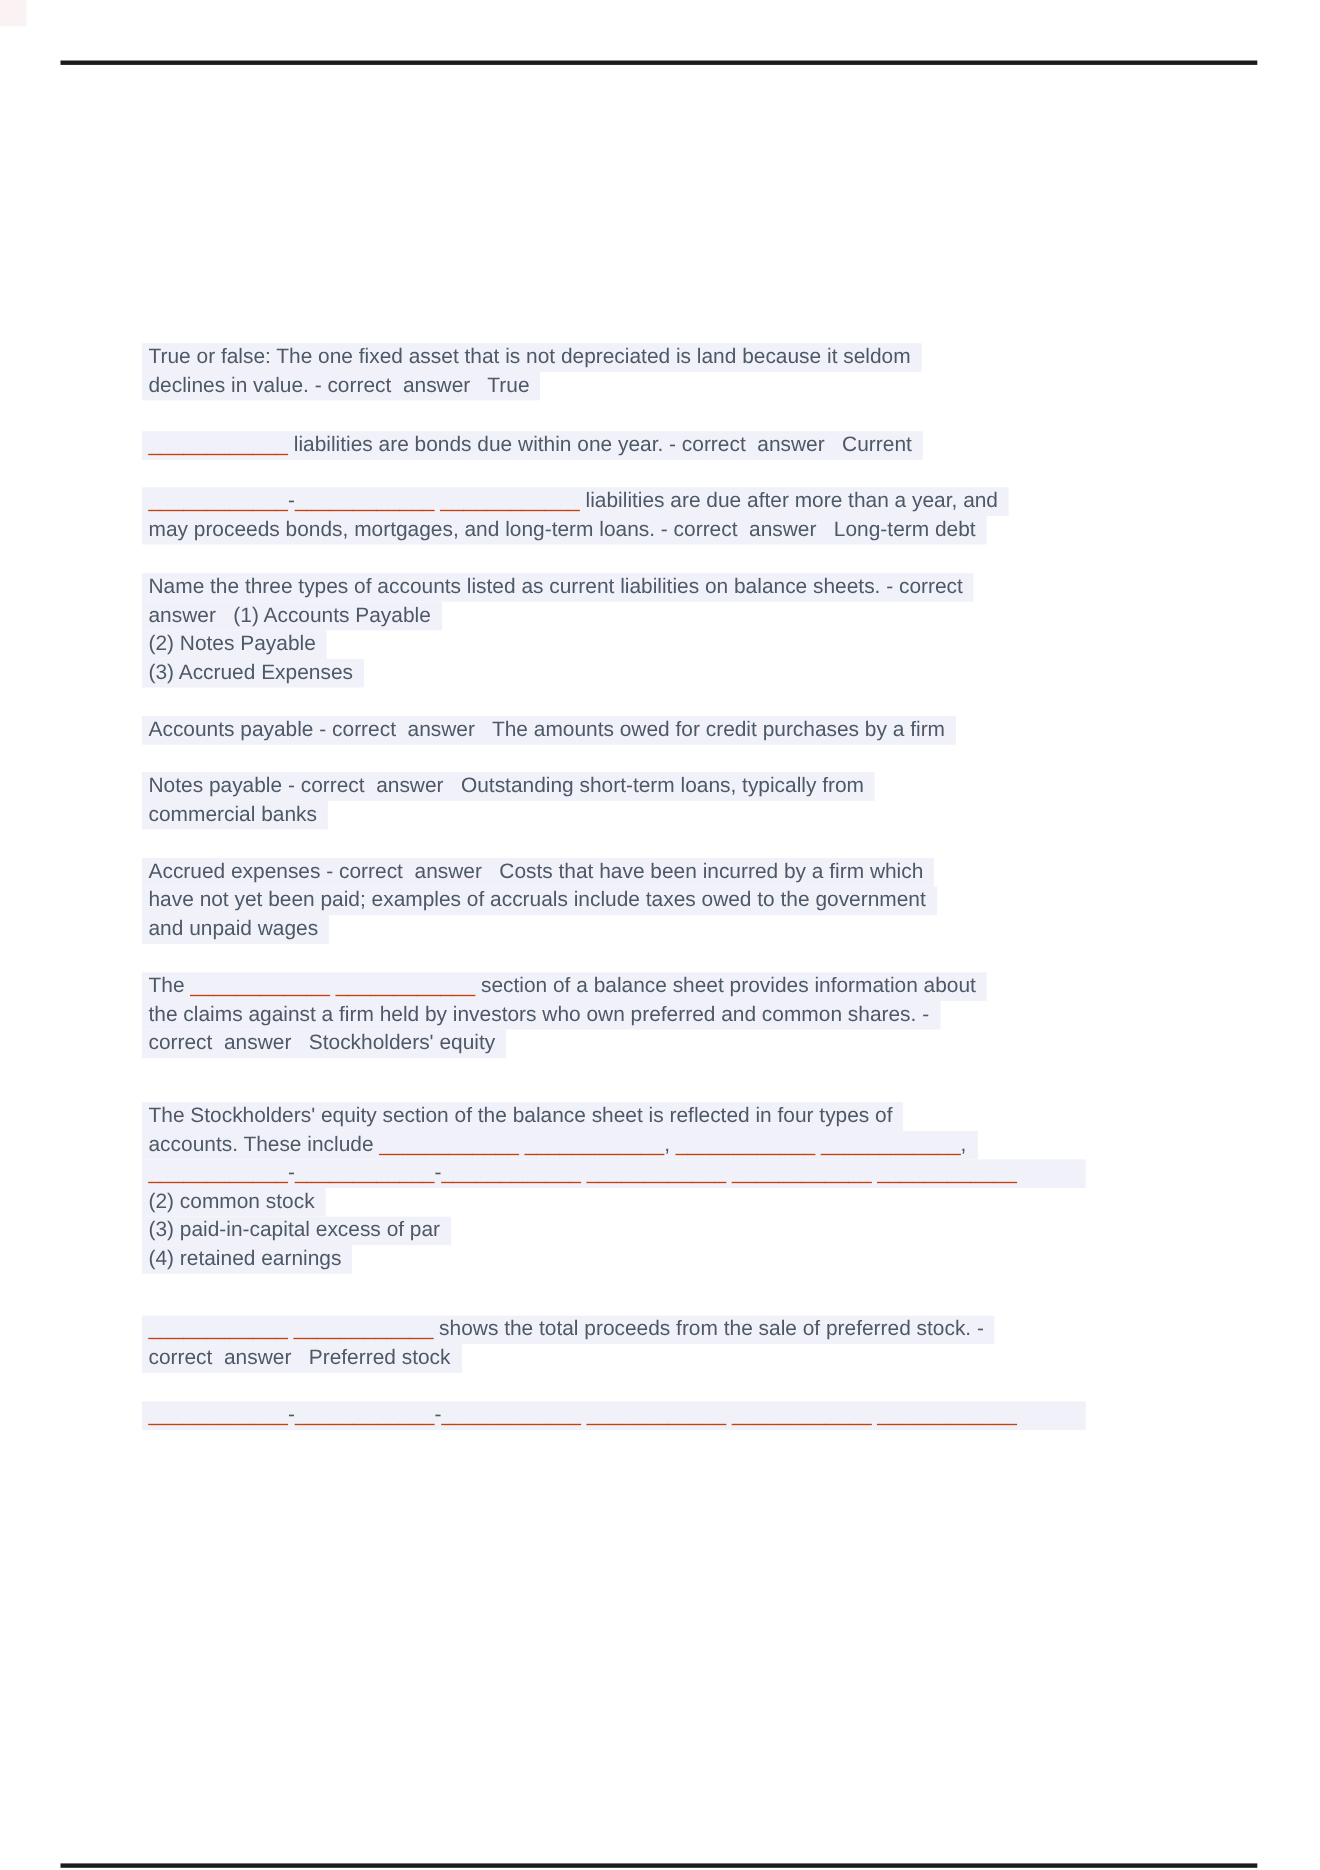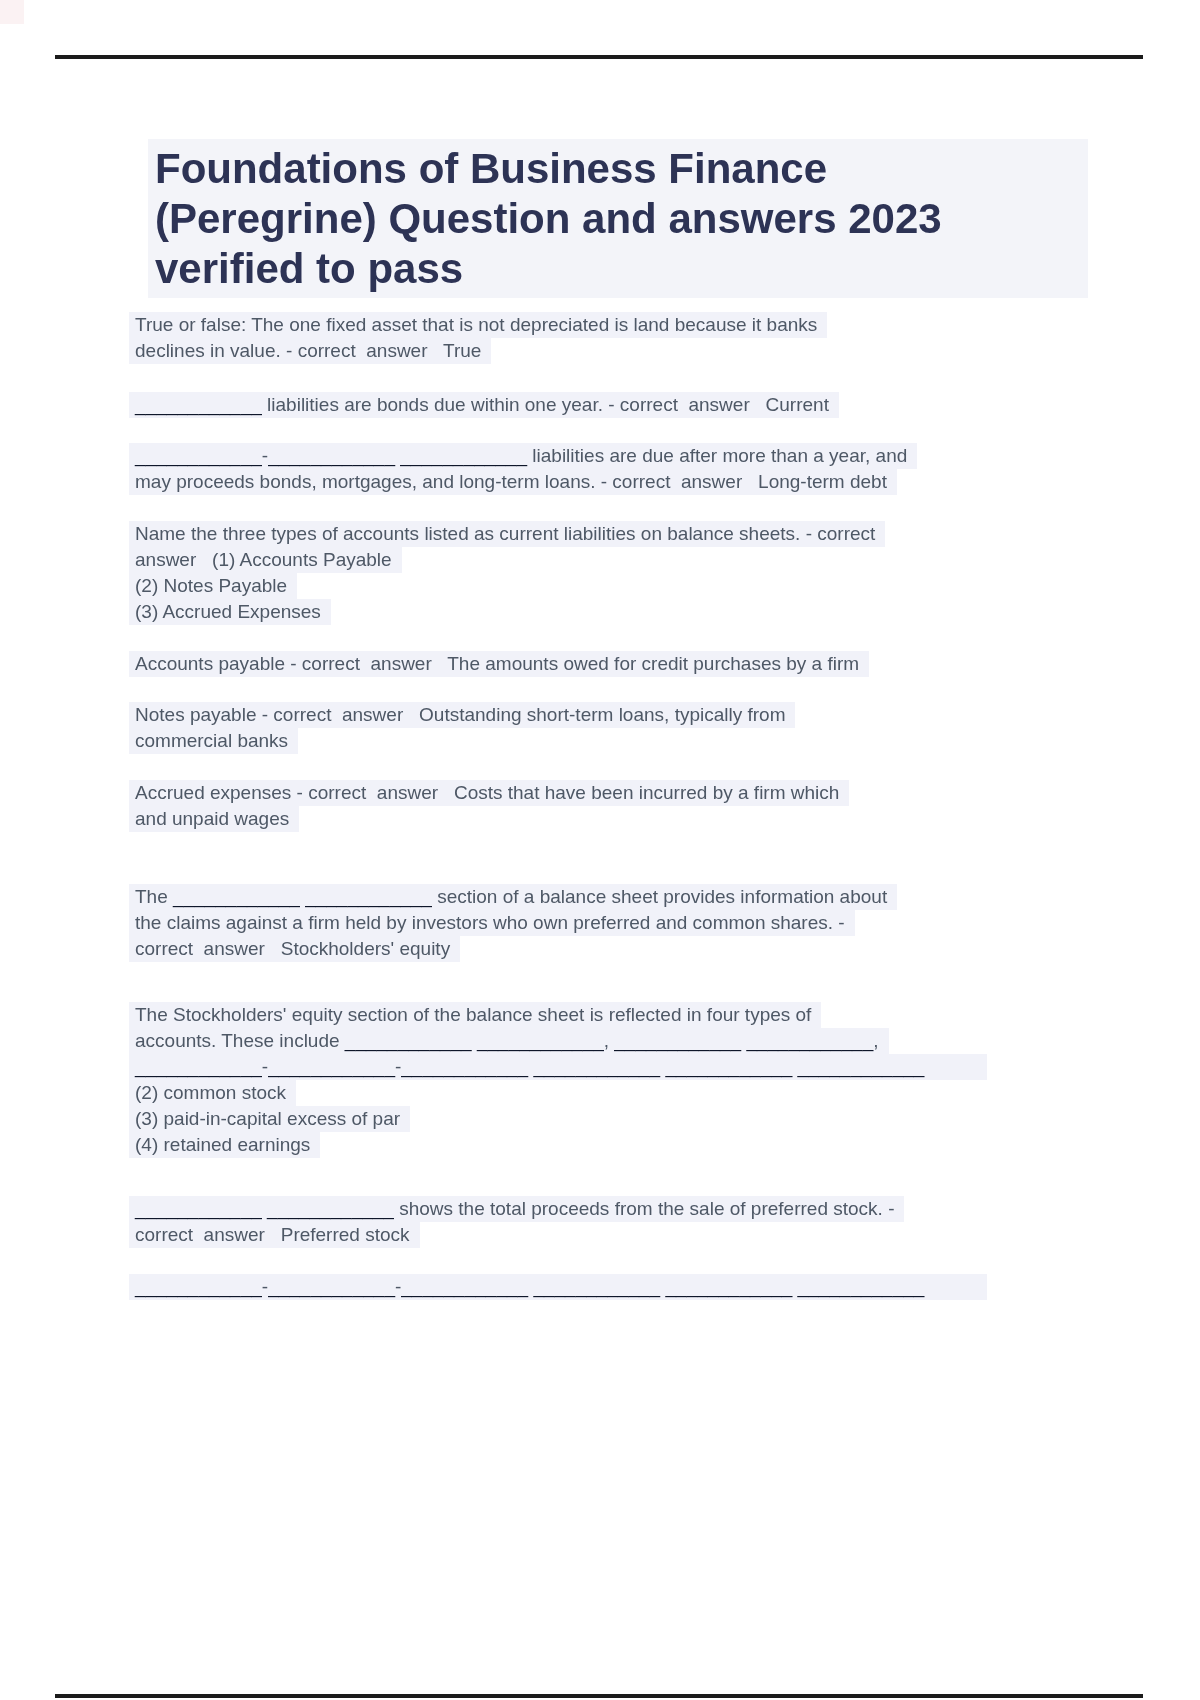--- a/index.html
+++ b/index.html
@@ -36,39 +36,34 @@
   }
   .line{
     display:table;
     white-space:pre;
     background:#f1f2f9;
     color:#4e5866;
     font-size:19px;
     line-height:26px;
     padding:0 10px 0 6px;
   }
-  .blank{color:#0f172a;}
+  .blank{color:#c2410c;}
 </style>
 </head>
 <body>
 
 <div class="page">
 
   <div class="scan-artifact"></div>
 
   <div class="rule top"></div>
 
-  <div class="title-block">
-    <div class="title-line">Foundations of Business Finance</div>
-    <div class="title-line">(Peregrine) Question and answers 2023</div>
-    <div class="title-line">verified to pass</div>
-  </div>
 
   <div class="qa" style="top:312px">
-    <div class="line"><span>True or false: The one fixed asset that is not depreciated is land because it banks</span></div>
+    <div class="line"><span>True or false: The one fixed asset that is not depreciated is land because it seldom</span></div>
     <div class="line"><span>declines in value. - correct  answer   True</span></div>
   </div>
 
   <div class="qa" style="top:392px">
     <div class="line"><span class="blank">____________</span><span> liabilities are bonds due within one year. - correct  answer   Current</span></div>
   </div>
 
   <div class="qa" style="top:443px">
     <div class="line"><span class="blank">____________</span><span>-</span><span class="blank">____________</span><span> </span><span class="blank">____________</span><span> liabilities are due after more than a year, and</span></div>
     <div class="line"><span>may proceeds bonds, mortgages, and long-term loans. - correct  answer   Long-term debt</span></div>
@@ -85,20 +80,21 @@
     <div class="line"><span>Notes payable - correct  answer   Outstanding short-term loans, typically from</span></div>
     <div class="line"><span>commercial banks</span></div>
   </div>
 
   <div class="qa" style="top:651px">
     <div class="line"><span>Accounts payable - correct  answer   The amounts owed for credit purchases by a firm</span></div>
   </div>
 
   <div class="qa" style="top:780px">
     <div class="line"><span>Accrued expenses - correct  answer   Costs that have been incurred by a firm which</span></div>
+    <div class="line"><span>have not yet been paid; examples of accruals include taxes owed to the government</span></div>
     <div class="line"><span>and unpaid wages</span></div>
   </div>
 
   <div class="qa" style="top:884px">
     <div class="line"><span>The </span><span class="blank">____________</span><span> </span><span class="blank">____________</span><span> section of a balance sheet provides information about</span></div>
     <div class="line"><span>the claims against a firm held by investors who own preferred and common shares. -</span></div>
     <div class="line"><span>correct  answer   Stockholders' equity</span></div>
   </div>
 
   <div class="qa" style="top:1002px">

